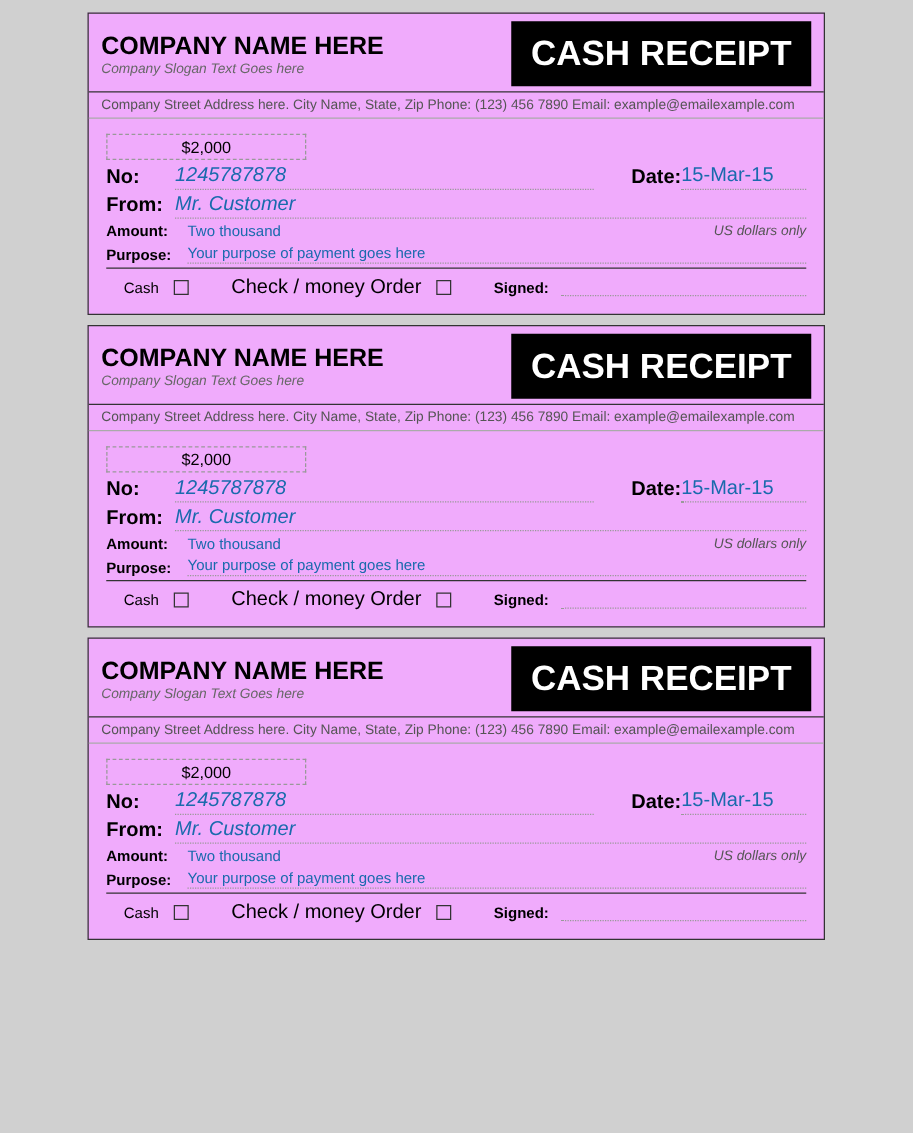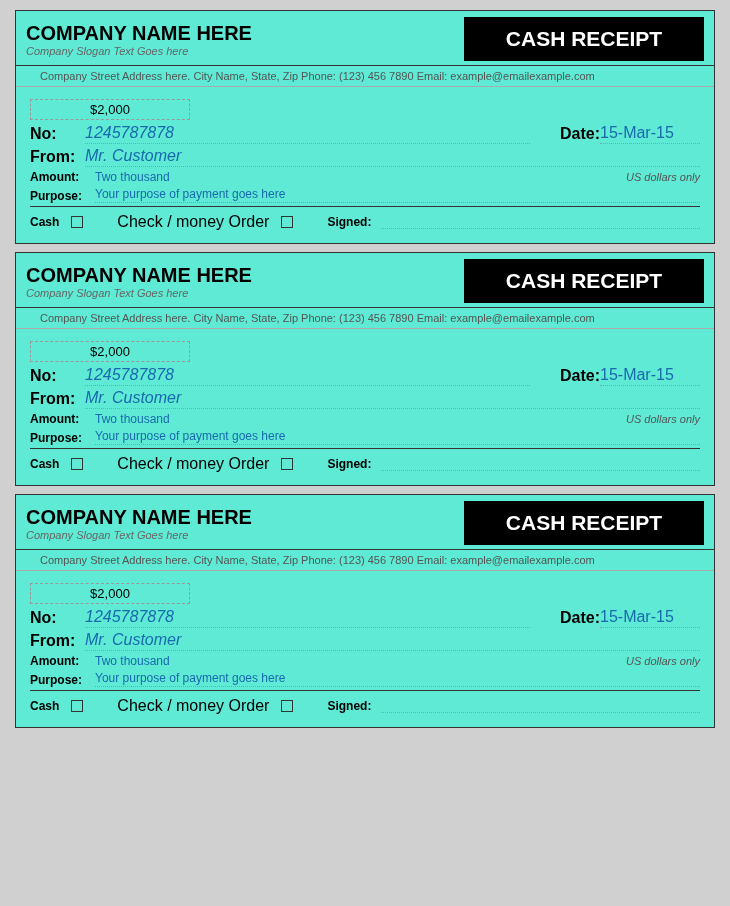--- a/index.html
+++ b/index.html
@@ -12,23 +12,23 @@
       font-family: Arial, sans-serif;
       width: 730px;
       min-height: 906px;
       display: flex;
       flex-direction: column;
       align-items: center;
       padding: 10px;
       gap: 8px;
     }
     .receipt {
-      background: #5eead4;
+      background: #f0abfc;
       border: 1px solid #333;
-      width: 700px;
+      width: 590px;
       padding: 0;
     }
     .receipt-header {
       display: flex;
       justify-content: space-between;
       align-items: stretch;
       padding: 6px 10px 4px 10px;
       border-bottom: 1px solid #333;
     }
     .company-info {
@@ -42,32 +42,32 @@
       color: #000;
     }
     .company-slogan {
       font-size: 11px;
       color: #666;
       font-style: italic;
     }
     .cash-receipt-title {
       background: #000;
       color: #fff;
-      font-size: 21px;
+      font-size: 28px;
       font-weight: bold;
       padding: 10px 8px;
       display: flex;
       align-items: center;
       justify-content: center;
       min-width: 240px;
     }
     .company-address {
       font-size: 11px;
       color: #555;
-      padding: 4px 24px;
+      padding: 4px 10px;
       border-bottom: 1px solid #aaa;
     }
     .receipt-body {
       padding: 6px 14px 8px 14px;
     }
     .amount-row {
       display: flex;
       justify-content: flex-start;
       margin: 6px 0 4px 0;
     }
@@ -152,23 +152,24 @@
       padding-bottom: 1px;
     }
     .payment-row {
       display: flex;
       align-items: center;
       margin: 6px 0 4px 0;
       font-size: 12px;
       gap: 4px;
     }
     .payment-label {
-      font-weight: bold;
+      font-weight: normal;
       color: #000;
       margin-right: 4px;
+      margin-left: 14px;
     }
     .checkbox {
       display: inline-block;
       width: 12px;
       height: 12px;
       border: 1px solid #333;
       margin-left: 4px;
       vertical-align: middle;
     }
     .check-money-label {

